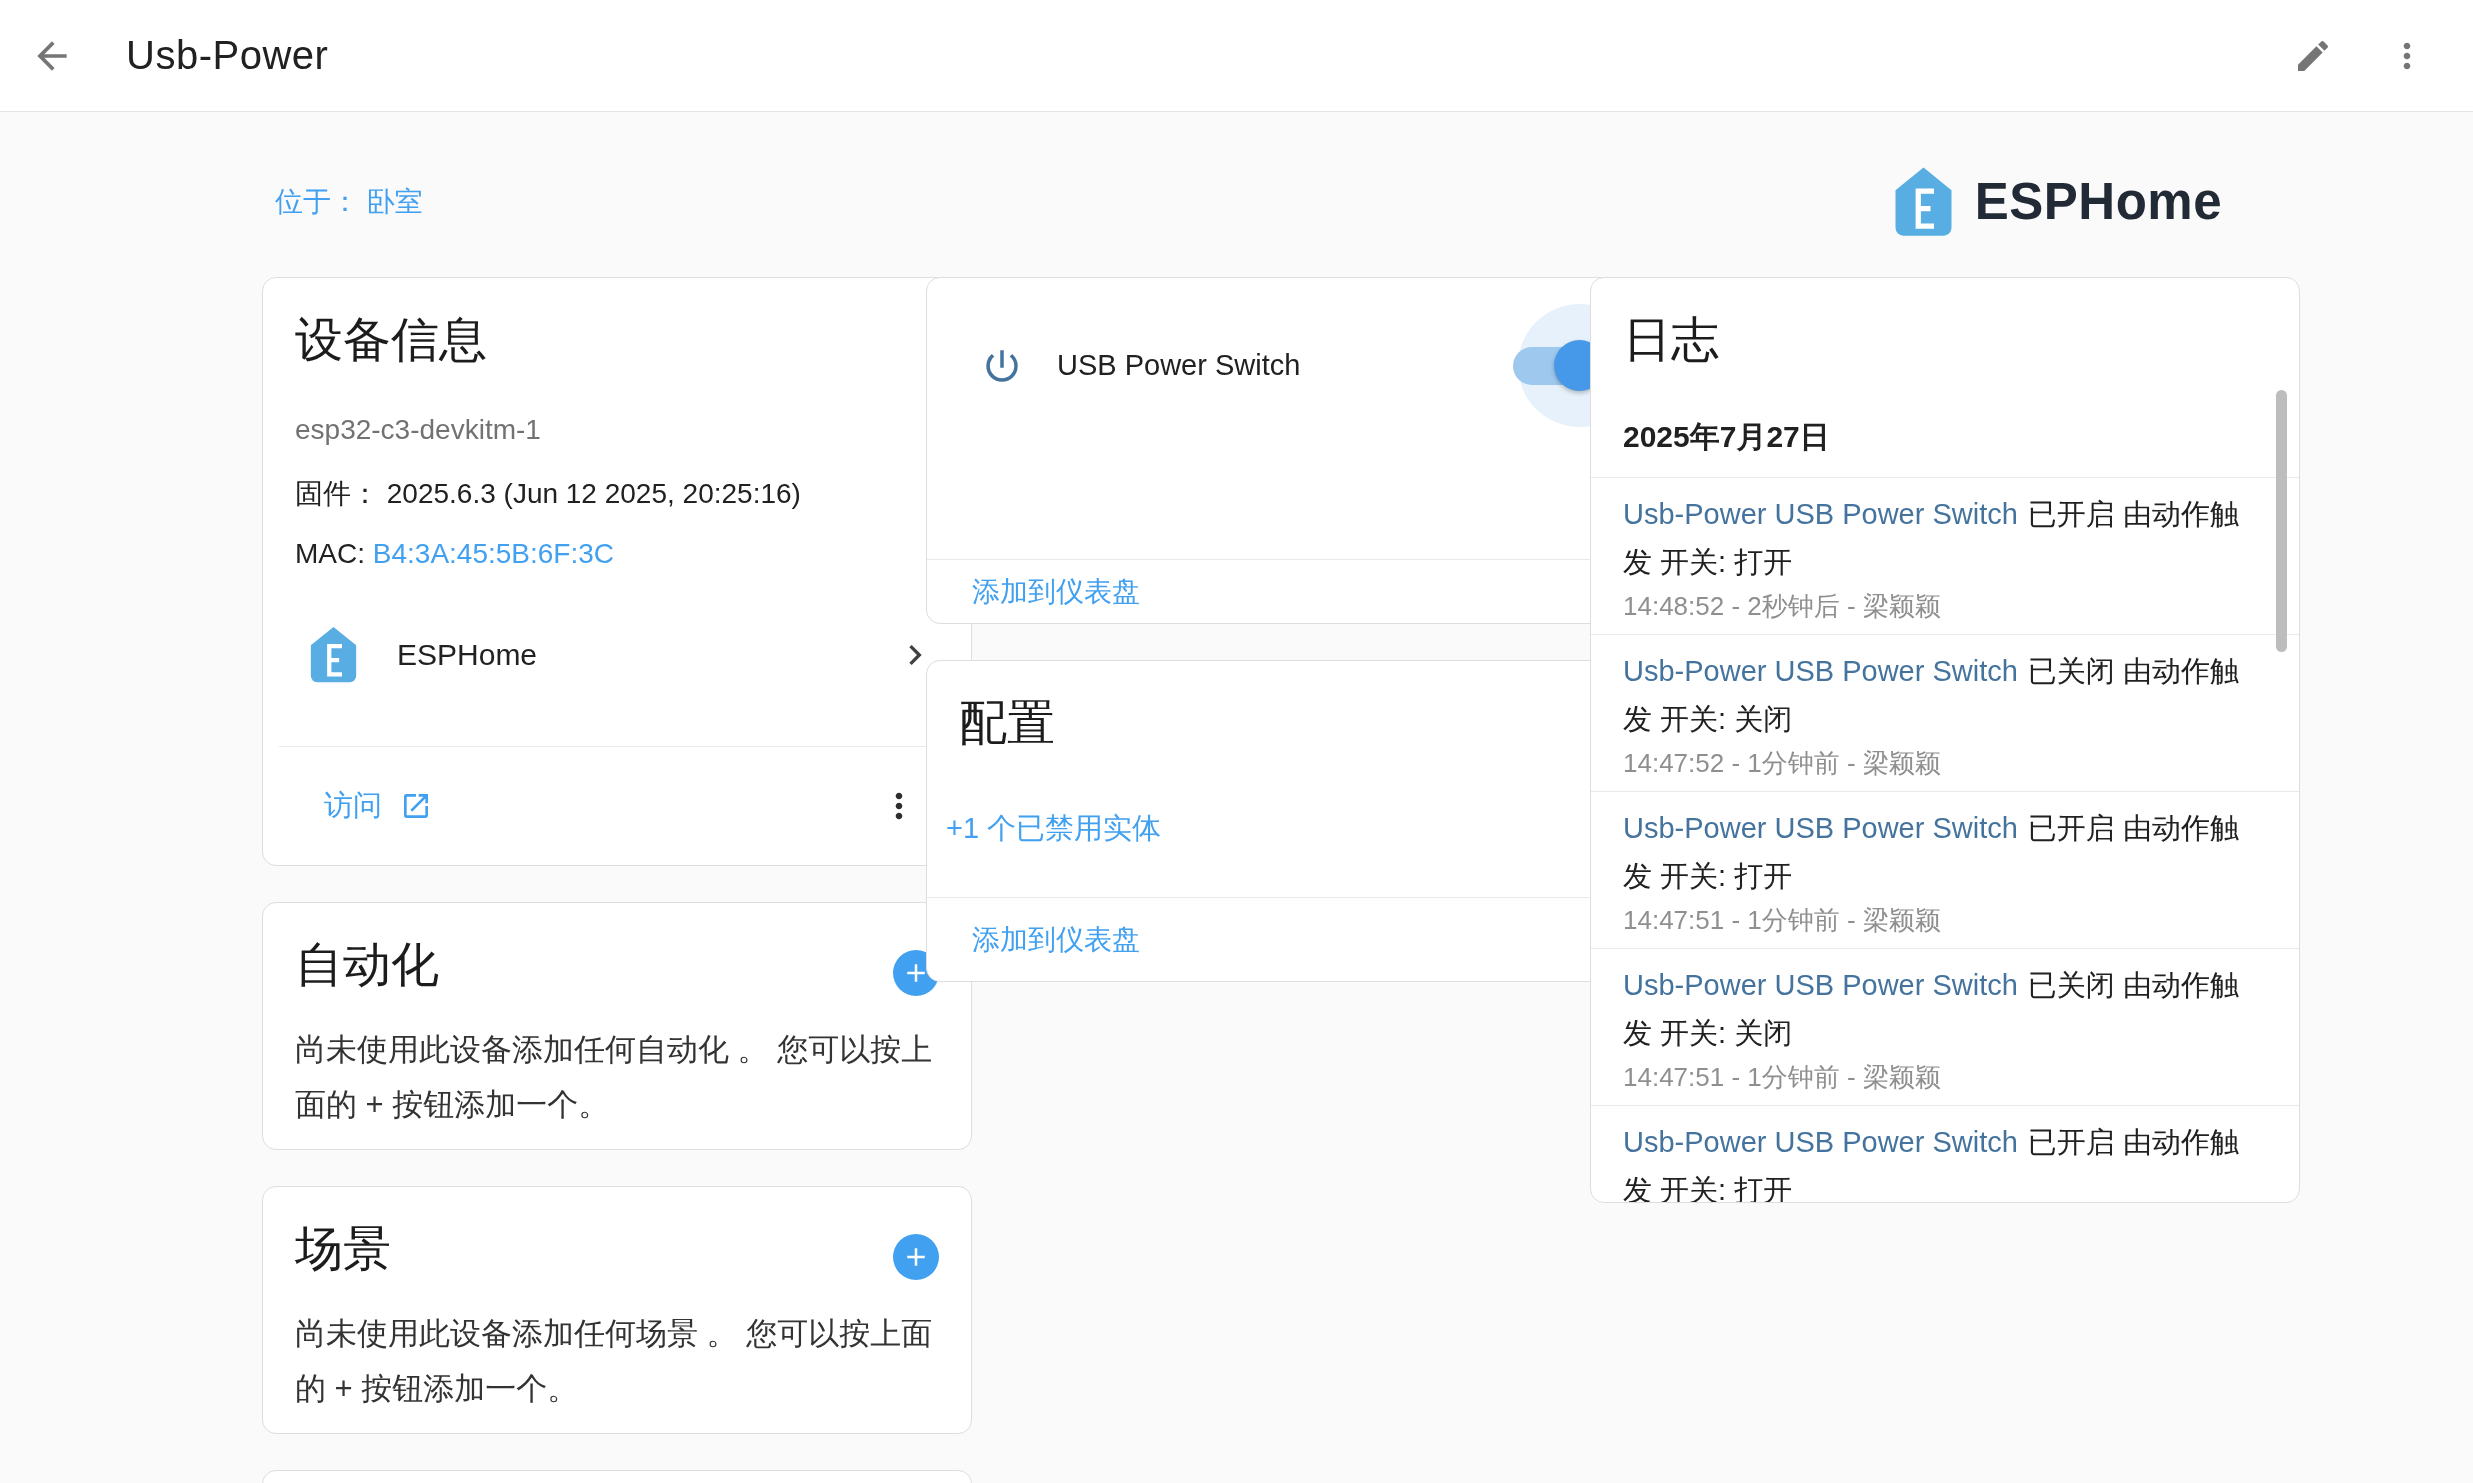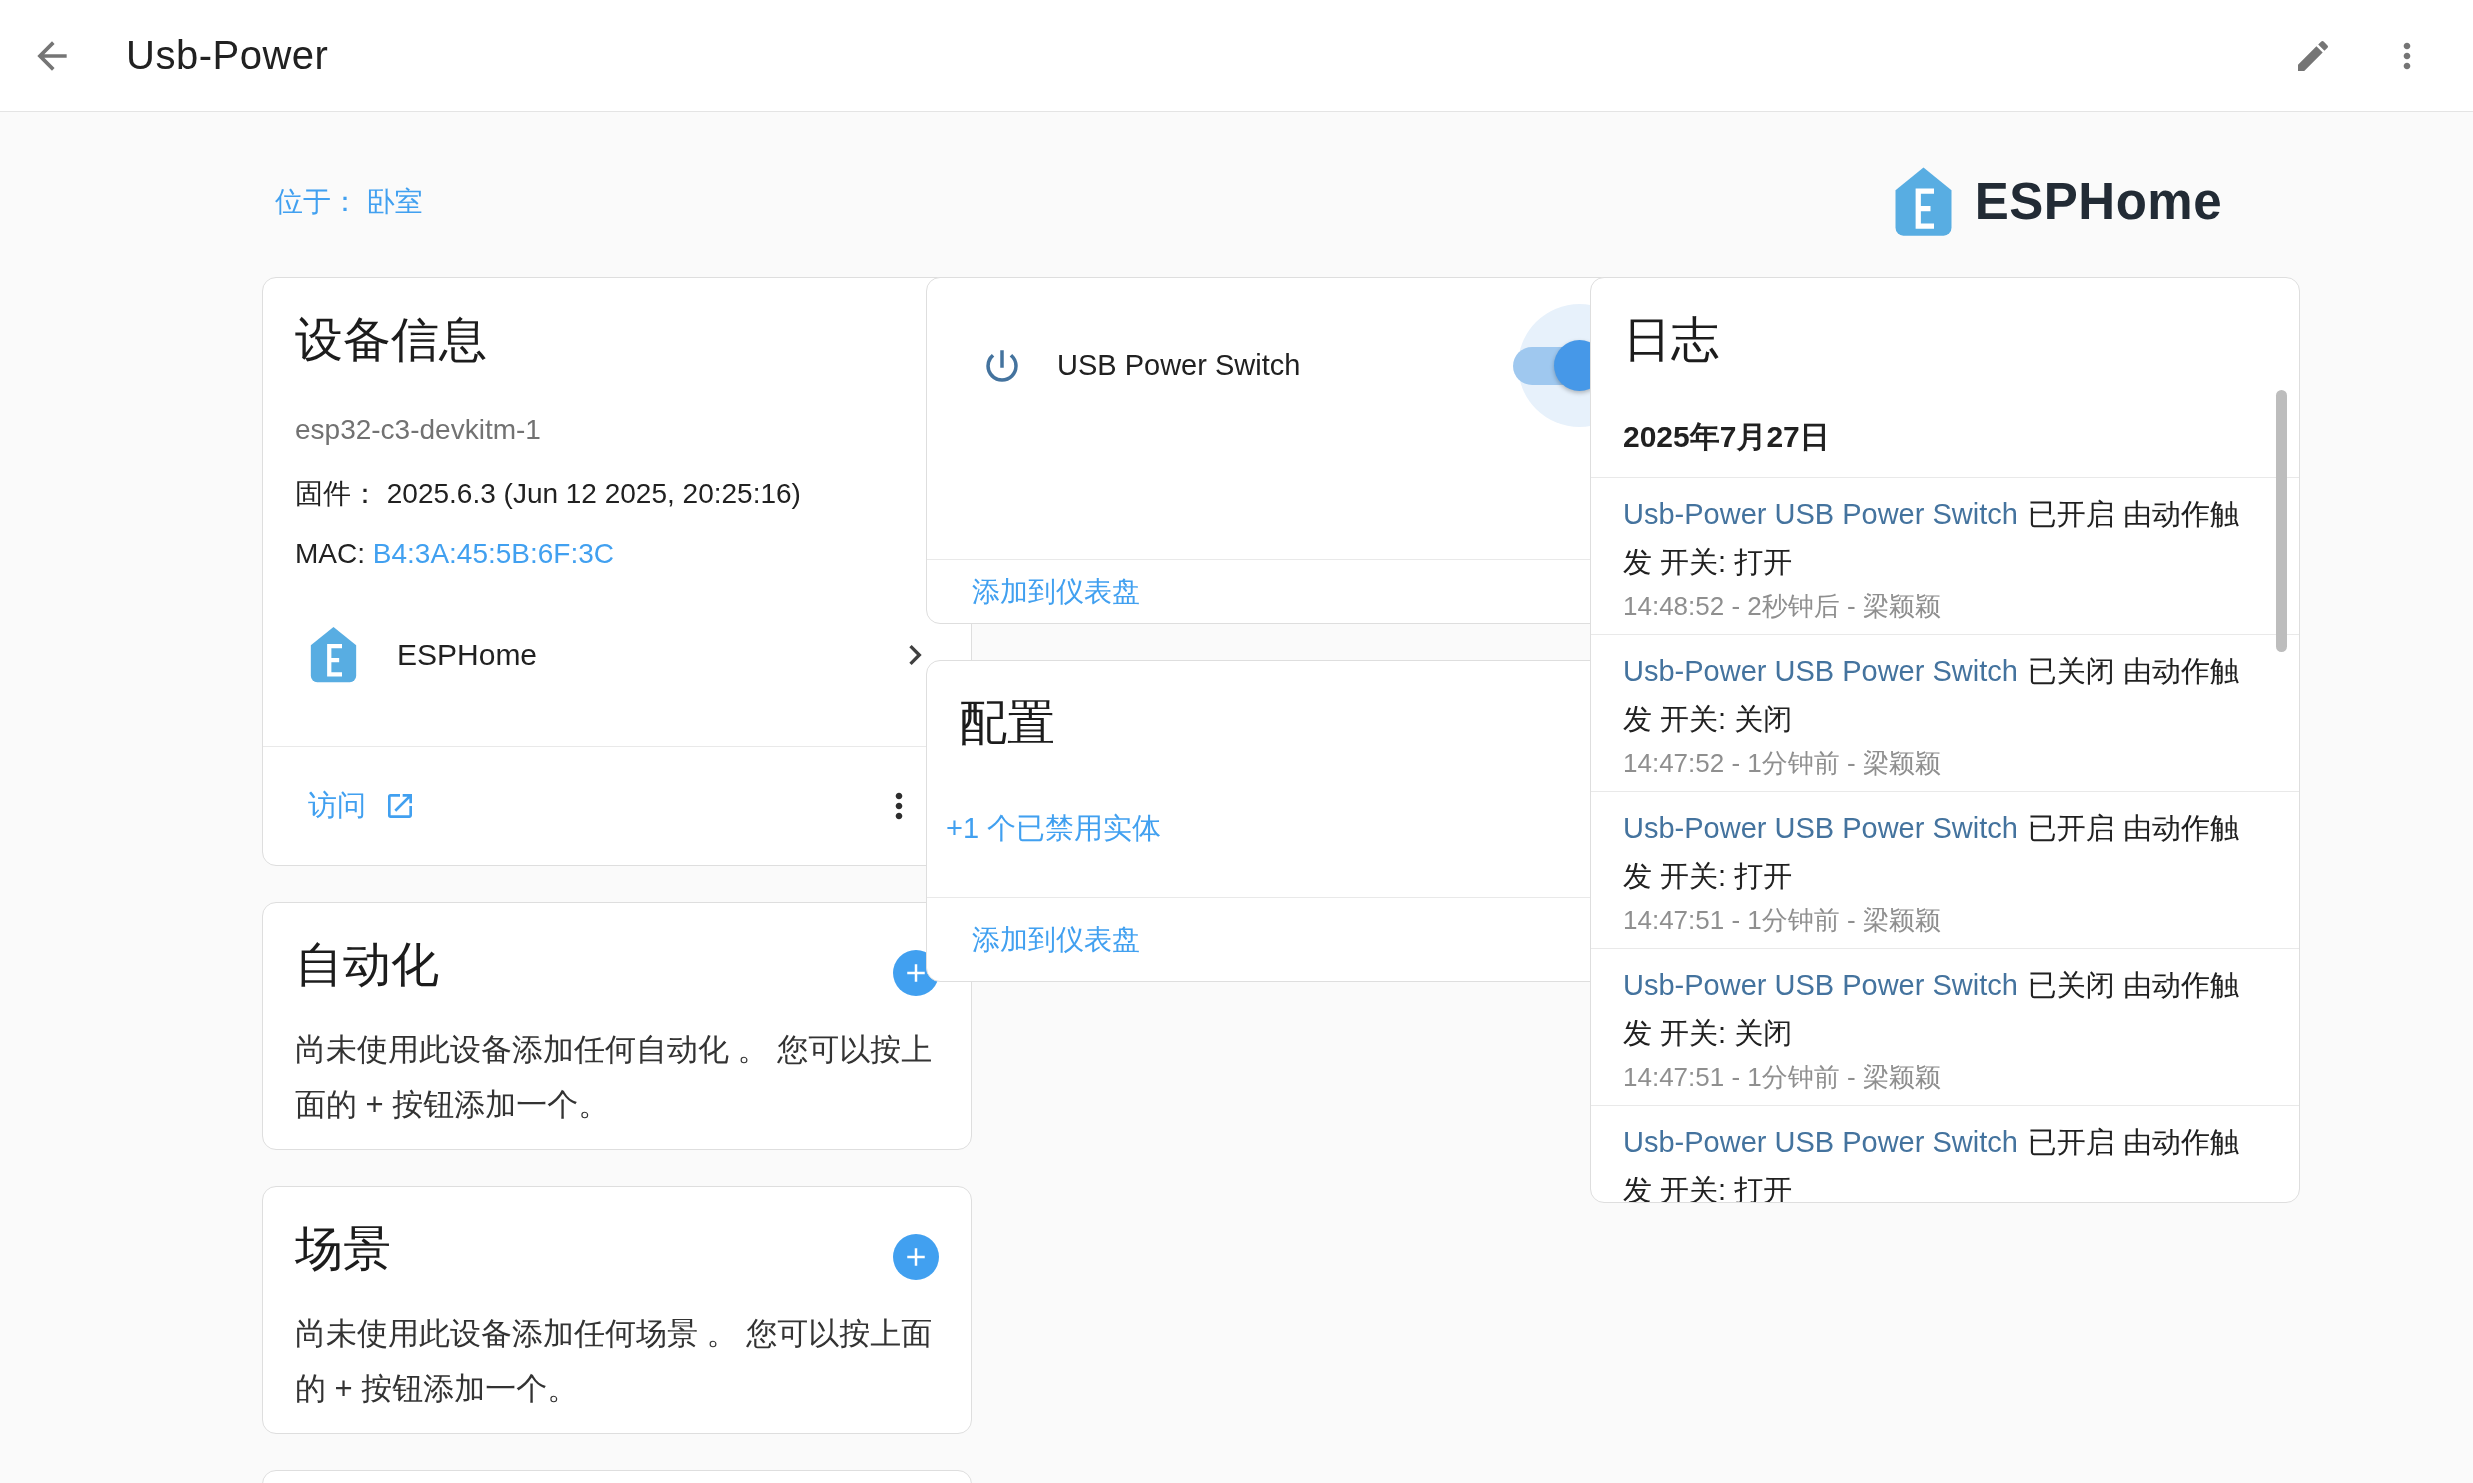--- a/index.html
+++ b/index.html
@@ -46,21 +46,21 @@
   
   .device-card{height:589px;overflow:hidden}
   .device-lines{padding:36px 32px 0;font-size:28px;line-height:46px}
   .muted{color:var(--text-muted)}
   .firm{margin-top:18px;color:var(--text-dark)}
   .mac{margin-top:14px;color:var(--text-dark)}
   a.link-plain{color:var(--accent);cursor:pointer}
   .integration-row{display:flex;align-items:center;margin-top:32px;padding:0 36px 0 45px;height:91px;cursor:pointer}
   .integration-row .int-name{font-size:30px;color:var(--text-dark);margin-left:38px}
   .integration-row .chev{margin-left:auto}
-  .card-footer{position:absolute;bottom:0;left:0;right:0;height:119px;border-top:1px solid var(--divider);
+  .card-footer{position:absolute;bottom:0;left:16px;right:0;height:119px;border-top:1px solid var(--divider);
     display:flex;align-items:center;padding:0 48px 0 45px}
   .visit-link{display:flex;align-items:center;gap:18px;color:var(--accent);font-size:29px;text-decoration:none;cursor:pointer}
   .footer-kebab{margin-left:auto}
   
   .control-card{height:347px;overflow:hidden}
   .entity-row{display:flex;align-items:center;margin-top:40px;height:95px;padding:0 30px 0 54px}
   .entity-label{font-size:29px;color:var(--text-dark);margin-left:34px}
   .switch{position:relative;width:92px;height:38px;margin-left:auto;cursor:pointer}
   .switch .halo{position:absolute;width:123px;height:123px;border-radius:50%;background:var(--toggle-halo);left:5px;top:-43px}
   .switch .track{position:absolute;left:0;top:0;width:92px;height:38px;border-radius:19px;background:var(--toggle-track)}

